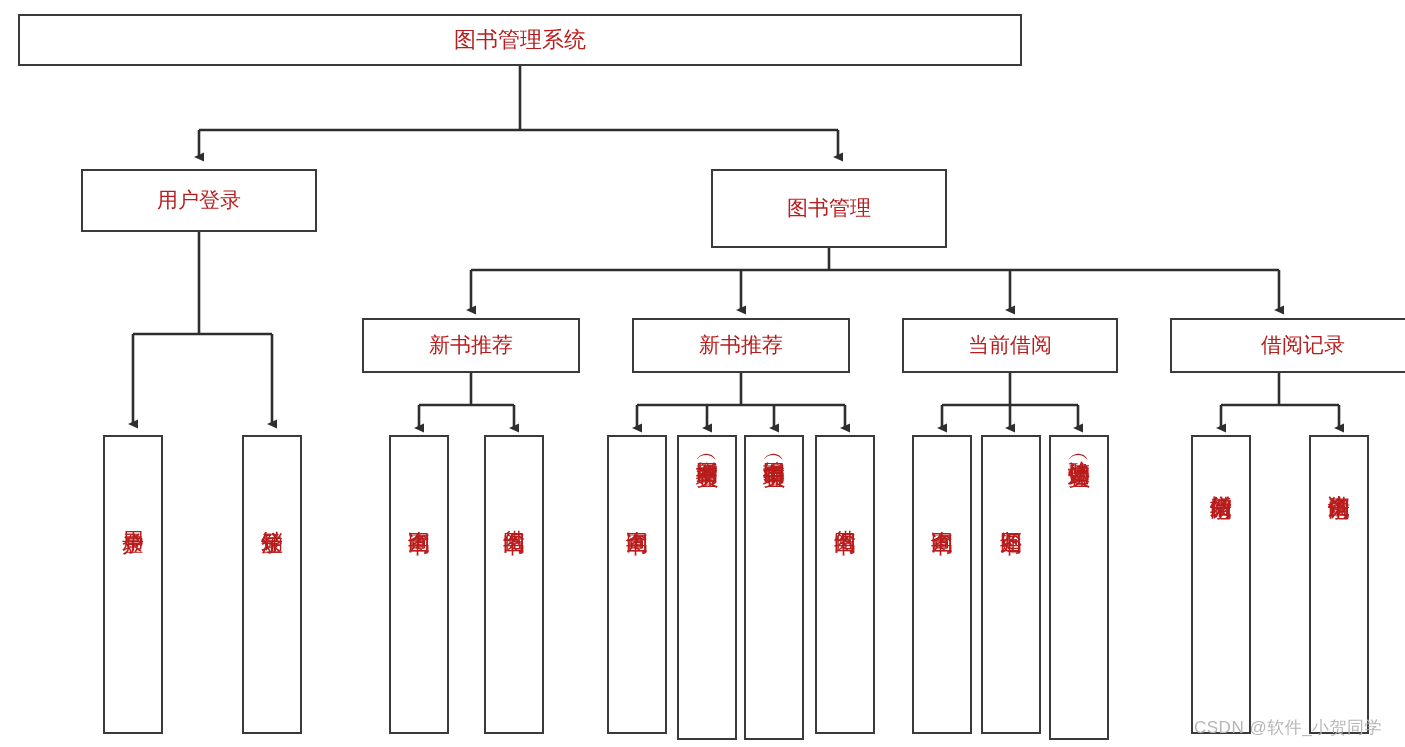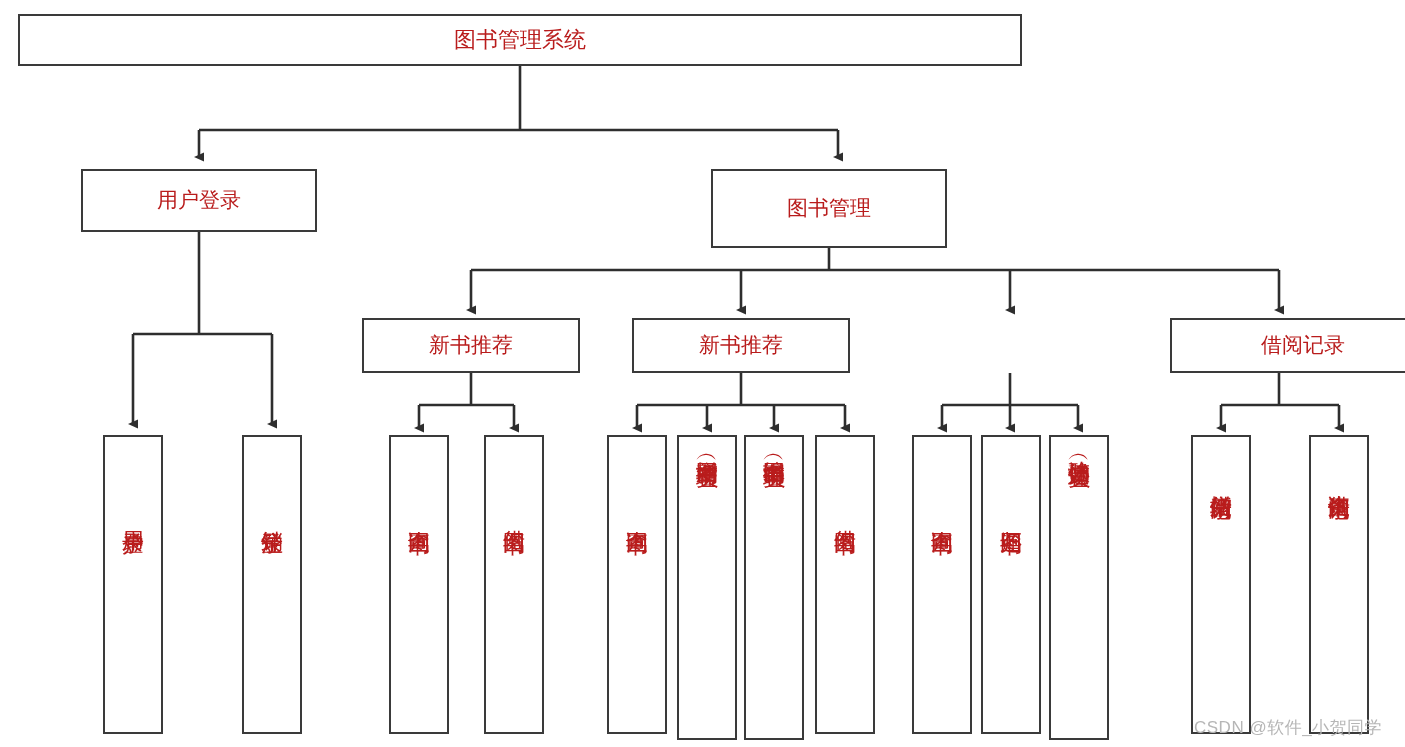--- a/index.html
+++ b/index.html
@@ -134,20 +134,23 @@
   <div class="node horiz" style="left:711px; top:169px; width:236px; height:79px;">
     <span class="lbl">图书管理</span>
   </div>
 
   <div class="node horiz" style="left:362px; top:318px; width:218px; height:55px;">
     <span class="lbl">新书推荐</span>
   </div>
   <div class="node horiz" style="left:632px; top:318px; width:218px; height:55px;">
     <span class="lbl">新书推荐</span>
   </div>
+  <div class="node horiz" style="left:902px; top:318px; width:216px; height:55px;">
+    <span class="lbl">当前借阅</span>
+  </div>
   <div class="node horiz" style="left:1170px; top:318px; width:246px; height:55px;padding-left:20px;">
     <span class="lbl">借阅记录</span>
   </div>
 
   <div class="node vert" style="left:103px; top:435px; width:60px; height:299px; padding-top:76px;">
     <span class="lbl">用户登录</span>
   </div>
   <div class="node vert" style="left:242px; top:435px; width:60px; height:299px; padding-top:76px;">
     <span class="lbl">注销登录</span>
   </div>

